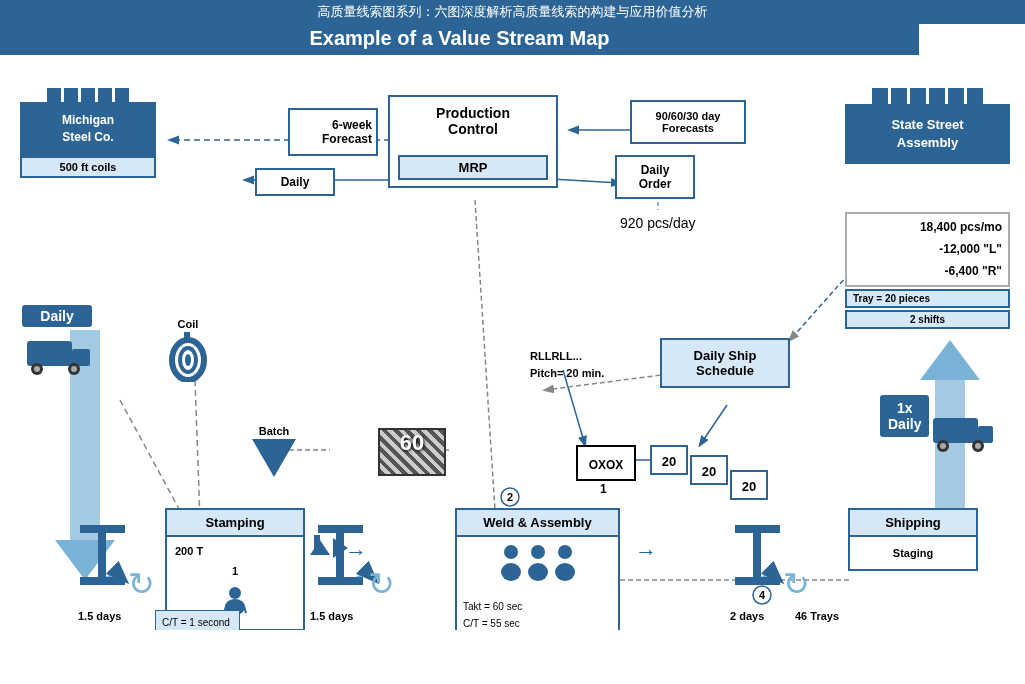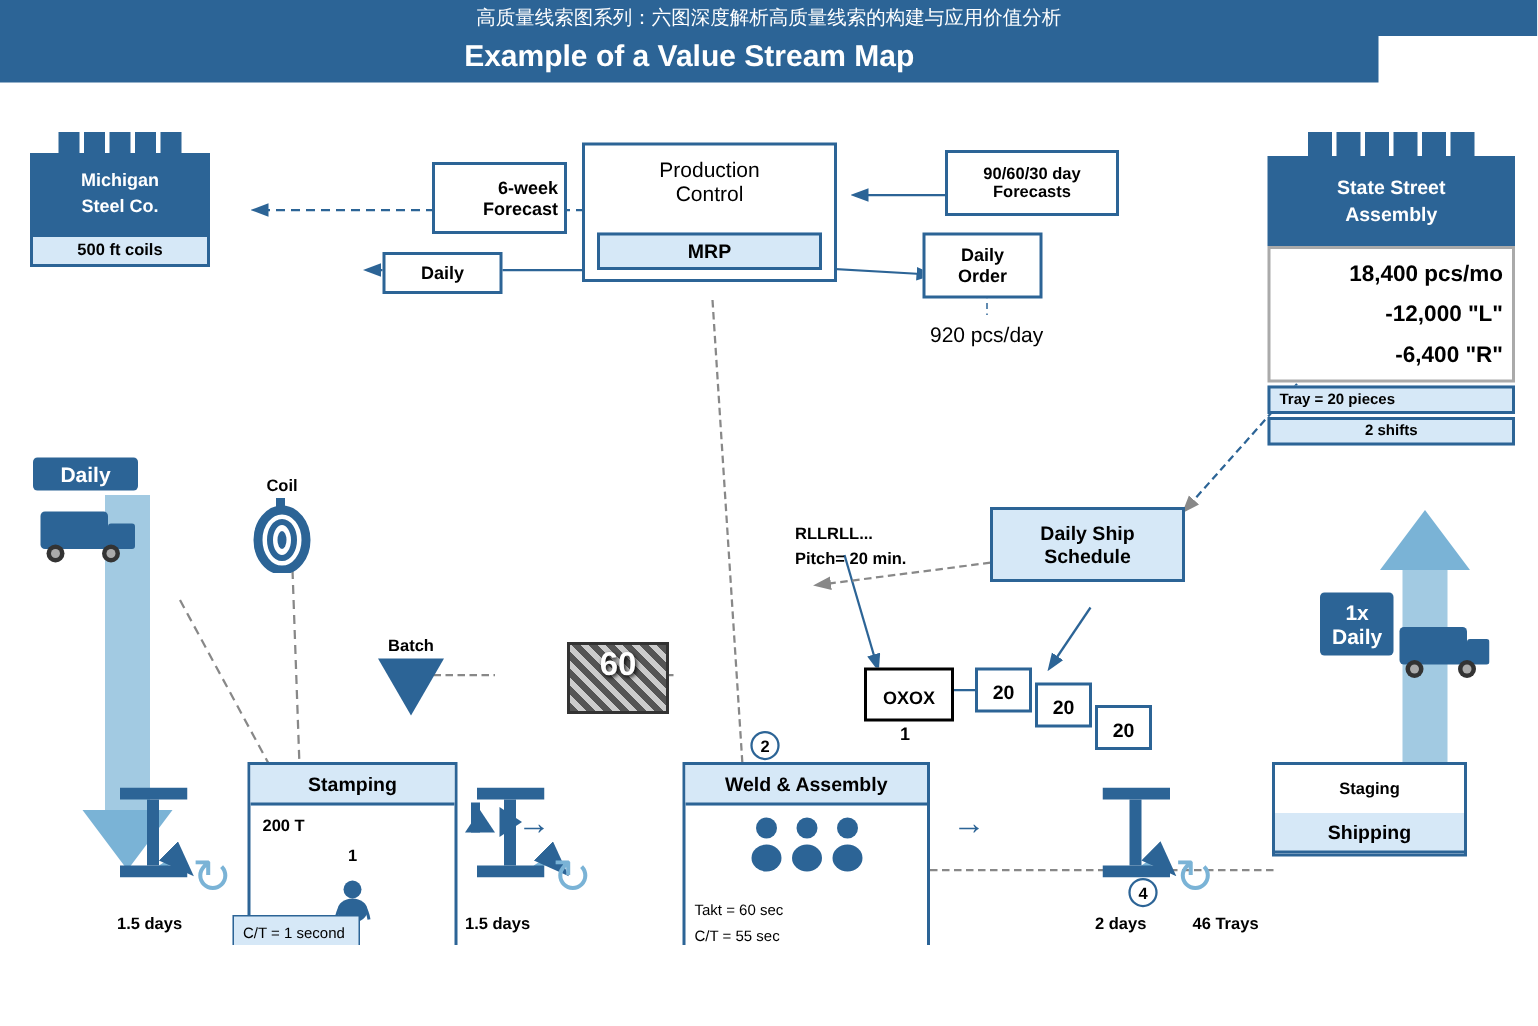--- a/index.html
+++ b/index.html
@@ -133,21 +133,21 @@
 </svg>
 
 <div style="position:absolute;top:0;left:0;width:1025px;background:#2c6496;color:#fff;text-align:center;font-size:13px;padding:3px 0;z-index:20;">
   <span>高质量线索图系列：六图深度解析高质量线索的构建与应用价值分析</span>
 </div>
 
 <div style="position:absolute;top:22px;left:0;width:919px;background:#2c6496;color:#fff;text-align:center;font-size:20px;font-weight:bold;padding:5px 0;">
   <span>Example of a Value Stream Map</span>
 </div>
 
-<div style="position:absolute;top:88px;left:20px;width:120px;">
+<div style="position:absolute;top:88px;left:20px;width:136px;">
   <div style="display:flex;gap:3px;justify-content:center;">
     <div style="width:14px;height:14px;background:#2c6496;"></div>
     <div style="width:14px;height:14px;background:#2c6496;"></div>
     <div style="width:14px;height:14px;background:#2c6496;"></div>
     <div style="width:14px;height:14px;background:#2c6496;"></div>
     <div style="width:14px;height:14px;background:#2c6496;"></div>
   </div>
   <div style="background:#2c6496;color:#fff;text-align:center;font-size:12px;font-weight:bold;padding:10px 6px;line-height:1.4;">
     <span>Michigan<br>Steel Co.</span>
   </div>
@@ -161,31 +161,31 @@
     <div style="width:16px;height:16px;background:#2c6496;"></div>
     <div style="width:16px;height:16px;background:#2c6496;"></div>
     <div style="width:16px;height:16px;background:#2c6496;"></div>
     <div style="width:16px;height:16px;background:#2c6496;"></div>
     <div style="width:16px;height:16px;background:#2c6496;"></div>
     <div style="width:16px;height:16px;background:#2c6496;"></div>
   </div>
   <div style="background:#2c6496;color:#fff;text-align:center;font-size:13px;font-weight:bold;padding:12px 6px;line-height:1.4;">
     State Street<br>Assembly
   </div>
-  <div style="background:#fff;border:2px solid #aaa;font-size:15px;font-weight:bold;padding:3px 6px;text-align:right;line-height:1.8;">
+  <div style="background:#fff;border:2px solid #aaa;font-size:12px;font-weight:bold;padding:3px 6px;text-align:right;line-height:1.8;margin-top:48px;">
     18,400 pcs/mo<br>
     -12,000 "L"<br>
     -6,400 "R"
   </div>
   <div style="background:#d6e8f7;border:2px solid #2c6496;font-size:10px;font-weight:bold;padding:2px 6px;text-align:left;margin-top:2px;">Tray = 20 pieces</div>
   <div style="background:#d6e8f7;border:2px solid #2c6496;font-size:10px;font-weight:bold;padding:2px 6px;text-align:center;margin-top:2px;">2 shifts</div>
 </div>
 
 <div style="position:absolute;top:95px;left:388px;width:170px;background:#fff;border:2.5px solid #2c6496;text-align:center;">
-  <div style="font-size:14px;font-weight:normal;padding:8px 4px 2px;">Production<br>Control</div>
+  <div style="font-size:14px;font-weight:bold;padding:8px 4px 2px;">Production<br>Control</div>
   <div style="background:#d6e8f7;border:2px solid #2c6496;margin:16px 8px 6px;font-size:13px;font-weight:bold;padding:3px;">MRP</div>
 </div>
 
 <div style="position:absolute;top:108px;left:288px;width:90px;background:#fff;border:2px solid #2c6496;text-align:right;padding:8px 4px;font-size:12px;font-weight:bold;">
   <span>6-week
 Forecast</span>
 </div>
 
 <div style="position:absolute;top:100px;left:630px;width:116px;background:#fff;border:2px solid #2c6496;text-align:center;padding:8px 4px;font-size:11px;font-weight:bold;">
   90/60/30 day<br>Forecasts
@@ -270,22 +270,22 @@
       <ellipse cx="72" cy="30" rx="10" ry="9" fill="#2c6496"></ellipse>
     </svg>
   </div>
   <div style="font-size:10px;padding:2px 6px 5px;line-height:1.7;">
     Takt = 60 sec<br>
     C/T = 55 sec
   </div>
 </div>
 
 <div style="position:absolute;top:508px;left:848px;width:130px;background:#fff;border:2.5px solid #2c6496;">
+  <div style="background:#d6e8f7;border-bottom:2px solid #2c6496;text-align:center;font-size:13px;font-weight:bold;padding:5px;">Shipping</div>
   <div style="padding:10px 6px;text-align:center;font-size:11px;font-weight:bold;">Staging</div>
-  <div style="background:#d6e8f7;border-bottom:2px solid #2c6496;text-align:center;font-size:13px;font-weight:bold;padding:5px;">Shipping</div>
 </div>
 
 <div style="position:absolute;top:425px;left:252px;text-align:center;">
   <div style="font-size:11px;font-weight:bold;color:#000;margin-bottom:2px;">Batch</div>
   <div style="width:0;height:0;border-left:22px solid transparent;border-right:22px solid transparent;border-top:38px solid #2c6496;margin:0 auto;"></div>
 </div>
 
 <div class="striped-box" style="top:428px;left:378px;width:68px;height:48px;position:absolute;">
   <span style="font-size:22px;font-weight:bold;color:#fff;text-shadow:1px 1px 3px #000;">60</span>
 </div>

